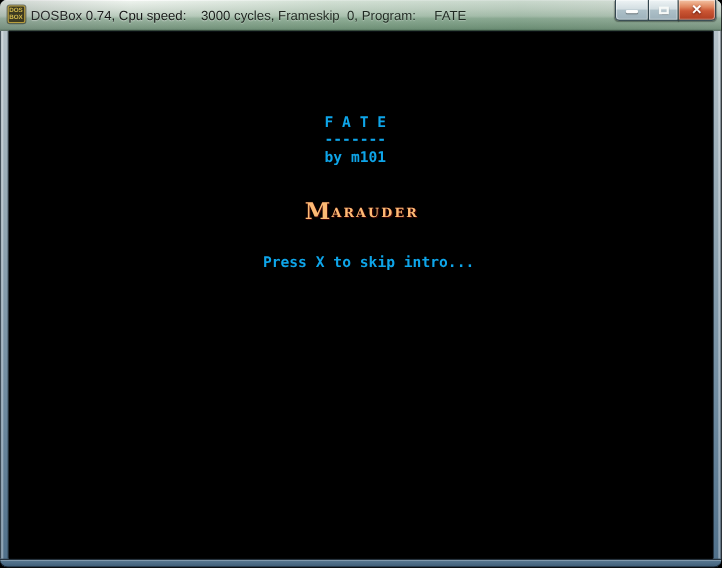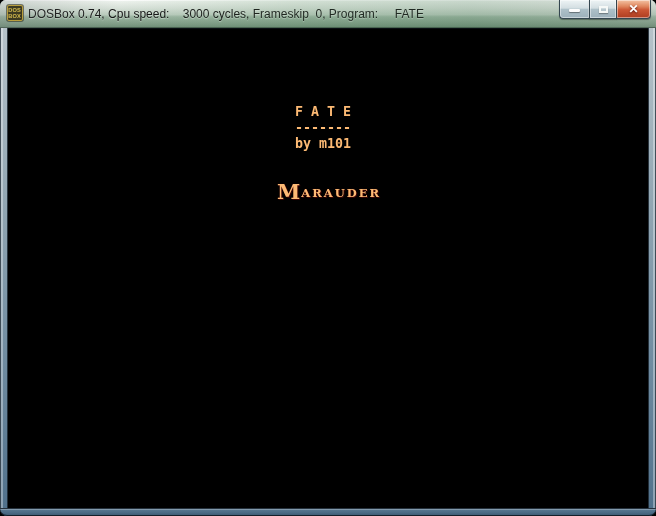--- a/index.html
+++ b/index.html
@@ -75,21 +75,21 @@
     box-shadow:inset 0 1px 0 rgba(20,30,40,.85), inset 0 -1px 0 rgba(15,24,34,.9), inset 0 2px 0 rgba(255,255,255,.25);
     border-radius:0 0 7px 7px;
   }
   
   .screen{
     position:absolute;left:8px;top:28px;width:640px;height:480px;
     background:#000;box-shadow:inset 0 1px 0 rgba(10,16,20,.9);
     font-family:"DejaVu Sans Mono",monospace;font-weight:bold;
   }
   .dos-text{
-    position:absolute;color:#fdba74;font-size:13.3px;line-height:16px;
+    position:absolute;color:#0ea5e9;font-size:13.3px;line-height:16px;
     white-space:pre;letter-spacing:0;
   }
   .t-game-title{left:287px;top:76px;}
   .t-underline{left:287px;top:92px;}
   .t-byline{left:287px;top:108px;text-align:right;}
   .t-prompt{left:231px;top:204px;}
   .logo{
     position:absolute;left:269px;top:153px;height:22px;
     font-family:"DejaVu Serif",serif;font-weight:bold;color:#fdba74;
     text-shadow:0 0 1px #4c0707, 1px 1px 0 #3a0505;
@@ -125,15 +125,16 @@
 
   <div class="frame-left"></div>
   <div class="frame-right"></div>
   <div class="frame-bottom"></div>
 
   <div class="screen">
     <div class="dos-text t-game-title">F A T E</div>
     <div class="dos-text t-underline">-------</div>
     <div class="dos-text t-byline">by m101</div>
     <div class="logo"><span class="cap">M</span><span class="rest">ARAUDER</span></div>
+    <div class="dos-text t-prompt">Press X to skip intro...</div>
   </div>
 
 </div>
 
 </body></html>

